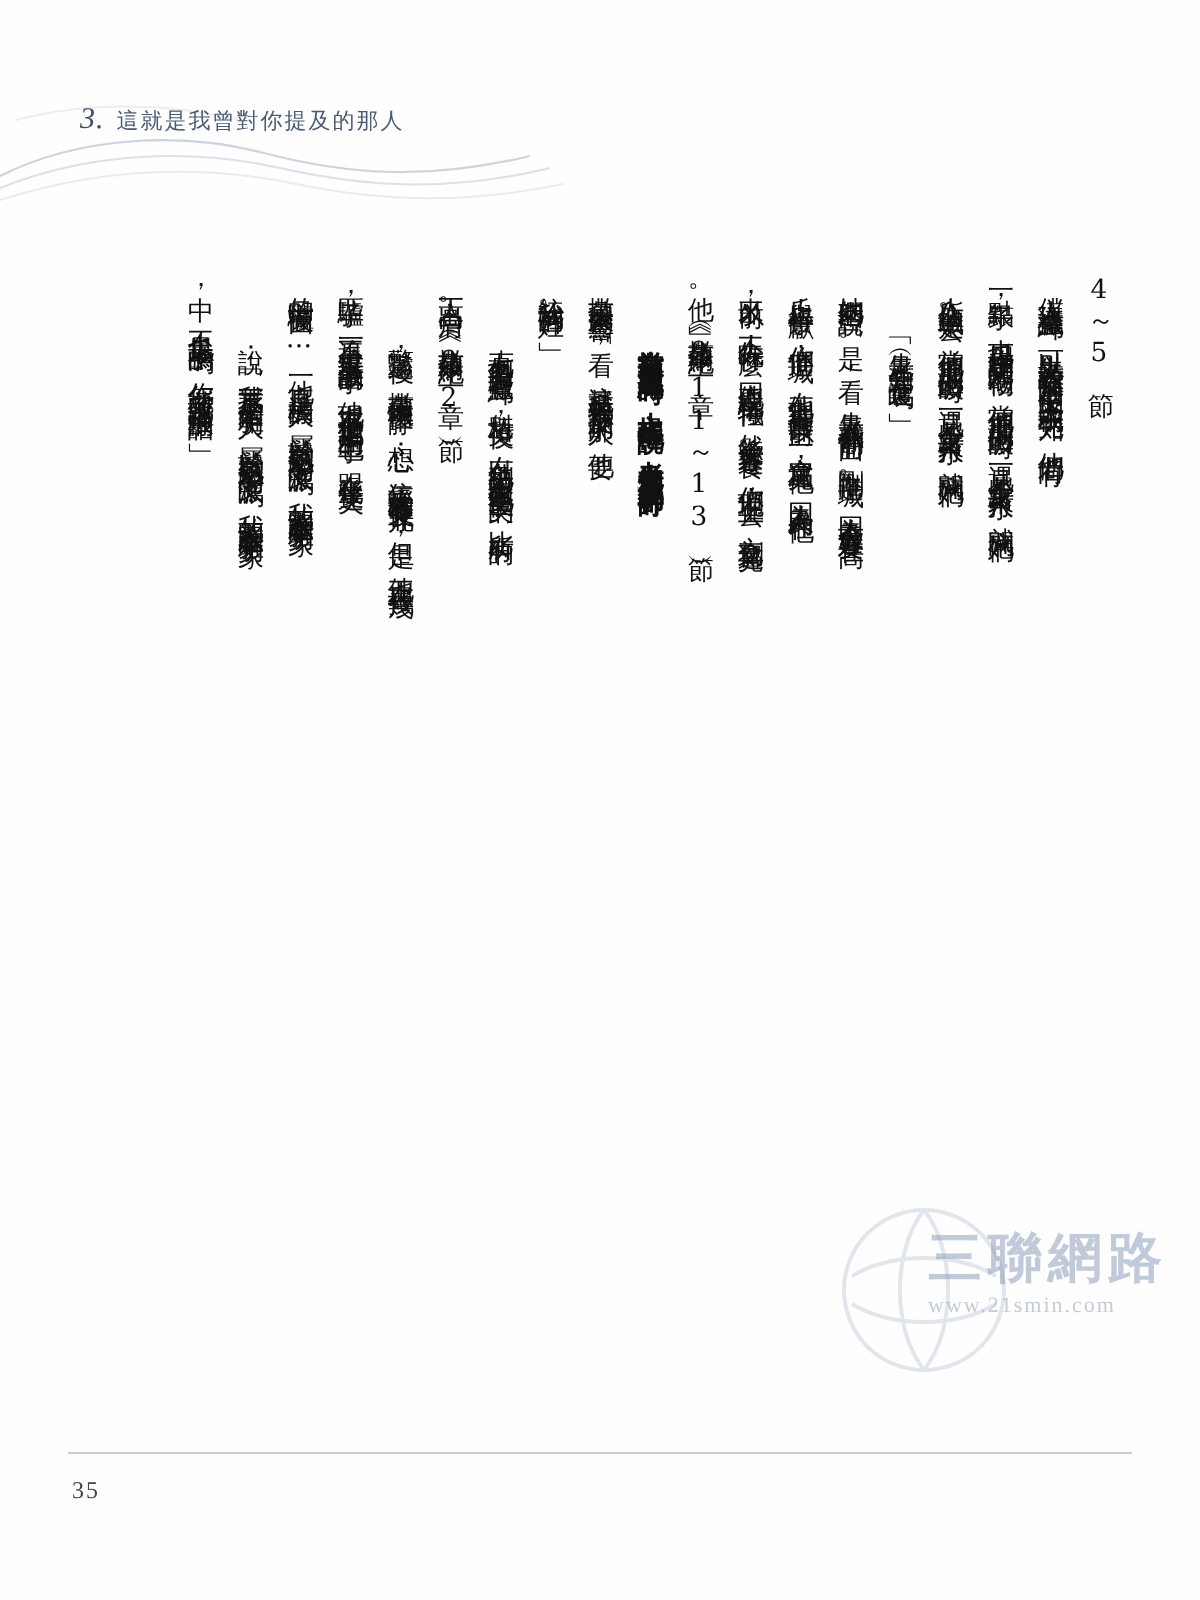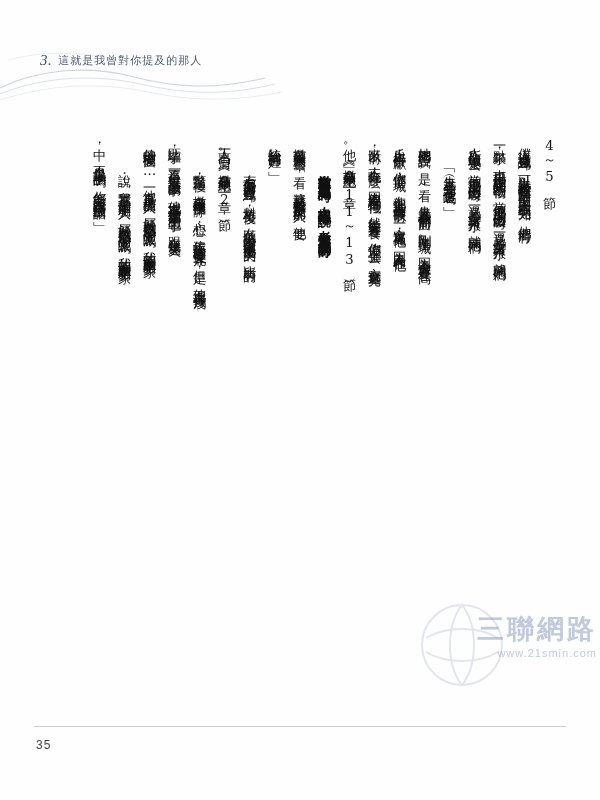--- a/index.html
+++ b/index.html
@@ -93,57 +93,56 @@
     right: 18px;
     top: 590px;
     width: 180px;
     height: 120px;
     opacity: 0.30;
     pointer-events: none;
     user-select: none;
   }
   .wm-text {
     position: absolute;
-    right: 3px;
+    right: 16px;
     top: 616px;
-    font-family: Liberation Sans, sans-serif;
+    font-family: Liberation Serif, serif;
     color: #9aa6bb;
     opacity: 0.55;
     pointer-events: none;
     user-select: none;
   }
   .wm-cn {
     font-size: 27px;
     letter-spacing: 3px;
     font-weight: bold;
     color: #8fa0bb;
     line-height: 1;
   }
   .wm-url {
     font-size: 11px;
     letter-spacing: 1px;
     margin-top: 4px;
-    text-align: right;
     color: #93a2b8;
   }
 
   
   .bottom-rule {
     position: absolute;
     left: 34px;
     right: 34px;
     top: 726px;
     height: 1px;
     background: #c9cdd4;
   }
   .page-number {
     position: absolute;
     left: 36px;
     top: 738px;
-    font-family: Liberation Sans, sans-serif;
+    font-family: Liberation Serif, serif;
     font-size: 12px;
     color: #444;
     letter-spacing: 1px;
   }
 </style>
 </head>
 <body>
 
 <div class="page">
 

